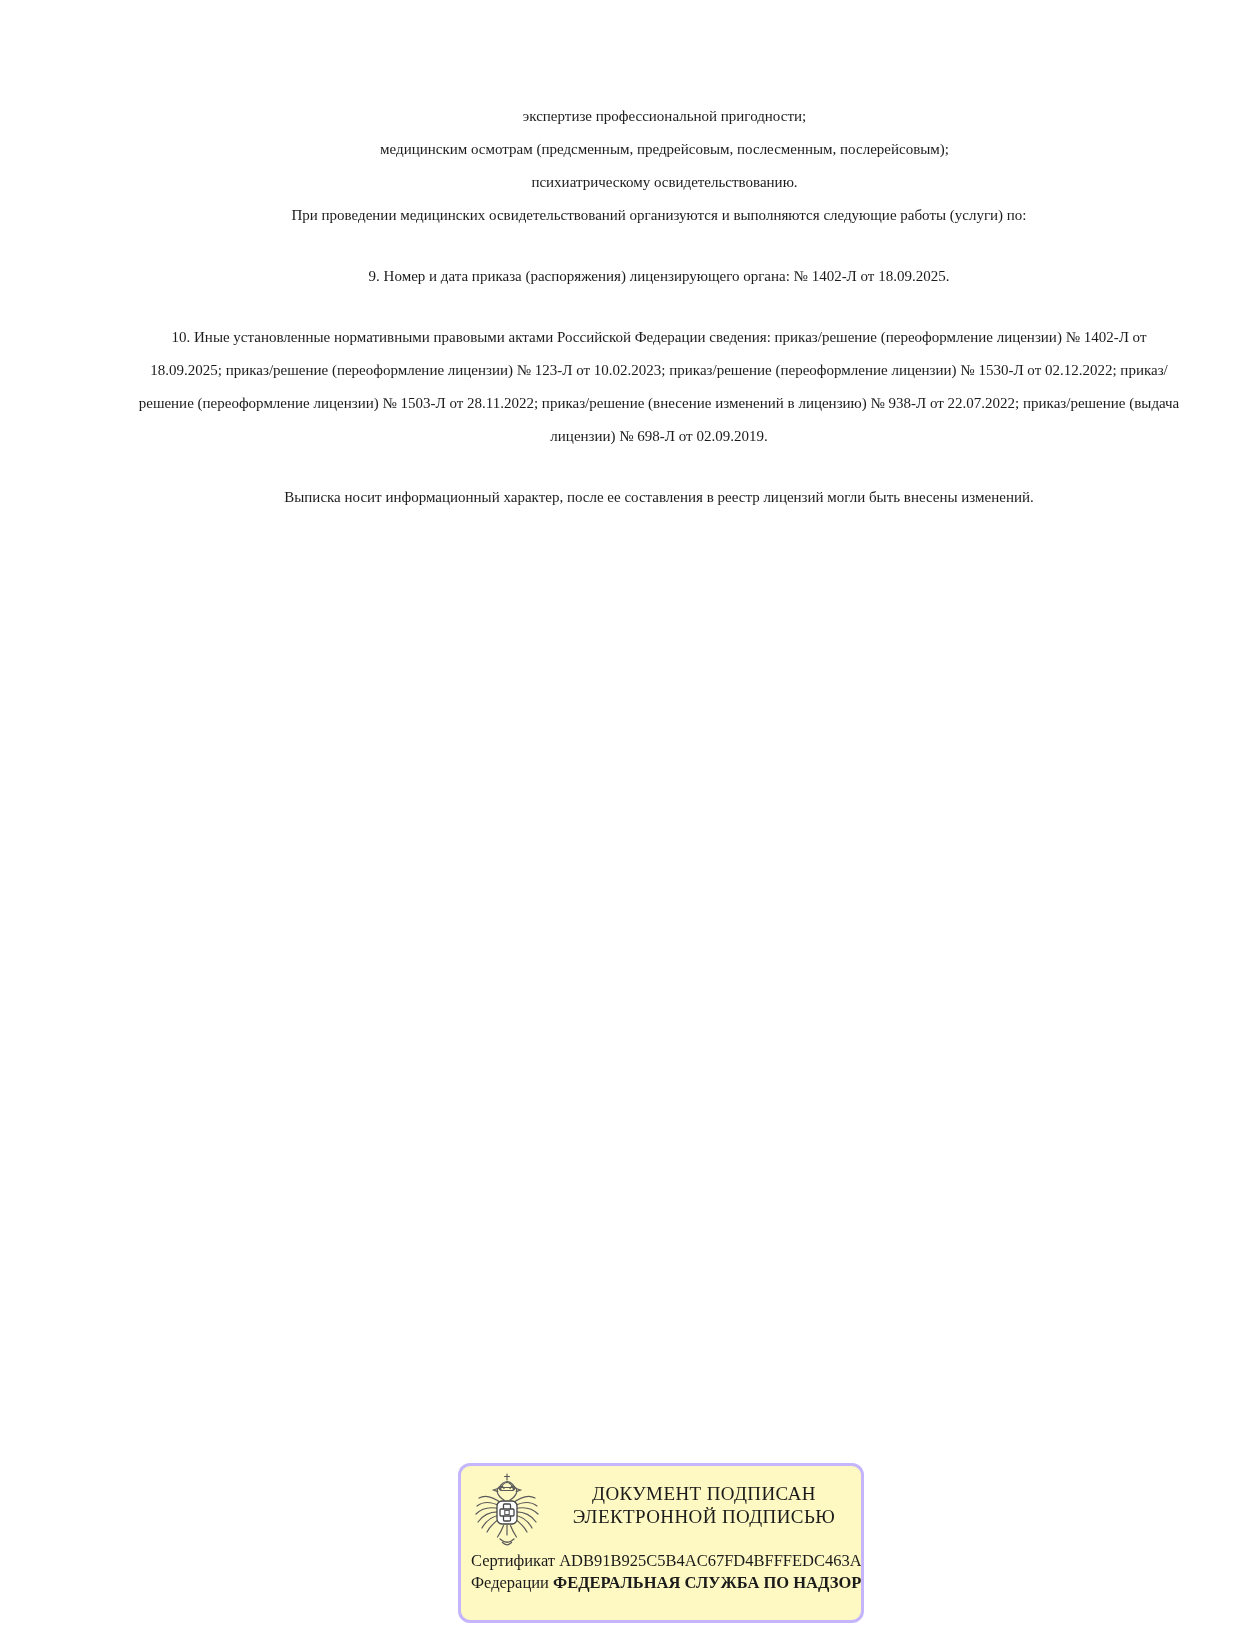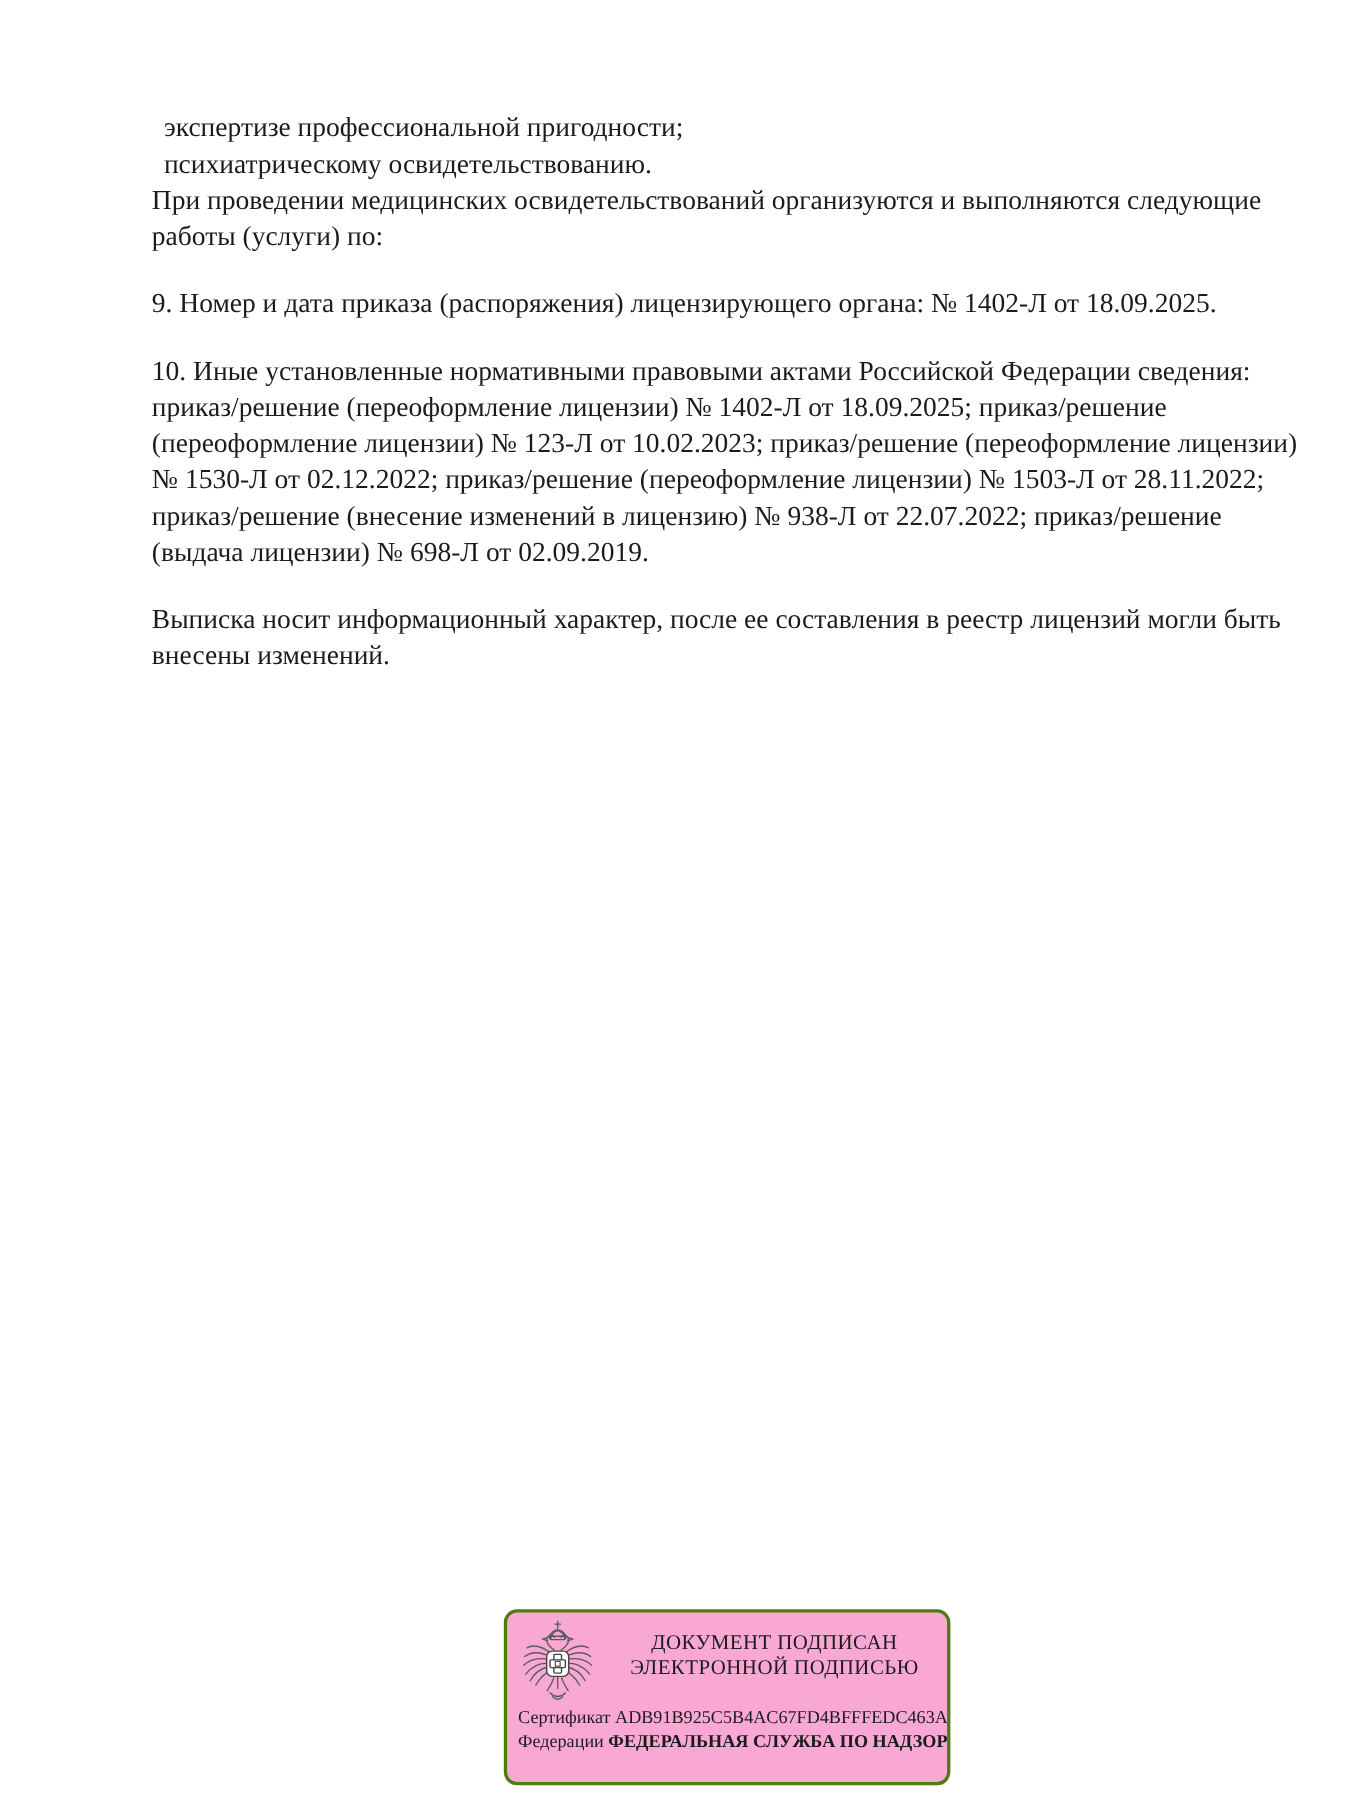--- a/index.html
+++ b/index.html
@@ -9,36 +9,36 @@
     font-family: "Liberation Serif", serif;
     color: #1b1b1b;
     position: relative;
     overflow: hidden;
   }
   
   .doc-text {
     position: absolute;
     left: 138px; top: 100px;
     width: 1042px;
-    font-size: 25px;
+    font-size: 15px;
     line-height: 33px;
-    text-align: left;
+    text-align: center;
   }
   .para { margin: 0; }
   .para.indent { text-indent: 11px; }
   .spaced { margin-top: 28px; }
 
   
   .stamp {
     position: absolute;
     left: 458px; top: 1463px;
     width: 400px; height: 154px;
-    border: 3px solid #4d7c0f;
+    border: 3px solid #c4b5fd;
     border-radius: 12px;
-    background: #f9a8d4;
+    background: #fef9c3;
     overflow: hidden;
   }
   .emblem {
     position: absolute;
     left: 13px; top: 6px;
     width: 66px; height: 78px;
   }
   .stamp-title {
     position: absolute;
     left: 92px; right: 6px; top: 16px;
@@ -56,20 +56,21 @@
   }
   .stamp-info .row { white-space: nowrap; overflow: hidden; }
   .stamp-info .bold { font-weight: bold; }
 </style>
 </head>
 <body>
 
 <div class="doc-text">
 
   <div class="para indent">экспертизе профессиональной пригодности;</div>
+  <div class="para indent">медицинским осмотрам (предсменным, предрейсовым, послесменным, послерейсовым);</div>
   <div class="para indent">психиатрическому освидетельствованию.</div>
   <div class="para">При проведении медицинских освидетельствований организуются и выполняются следующие работы (услуги) по:</div>
 
   <div class="para spaced">9. Номер и дата приказа (распоряжения) лицензирующего органа: № 1402-Л от 18.09.2025.</div>
 
   <div class="para spaced">10. Иные установленные нормативными правовыми актами Российской Федерации сведения: приказ/решение (переоформление лицензии) № 1402-Л от 18.09.2025; приказ/решение (переоформление лицензии) № 123-Л от 10.02.2023; приказ/решение (переоформление лицензии) № 1530-Л от 02.12.2022; приказ/решение (переоформление лицензии) № 1503-Л от 28.11.2022; приказ/решение (внесение изменений в лицензию) № 938-Л от 22.07.2022; приказ/решение (выдача лицензии) № 698-Л от 02.09.2019.</div>
 
   <div class="para spaced">Выписка носит информационный характер, после ее составления в реестр лицензий могли быть внесены изменений.</div>
 </div>
 

